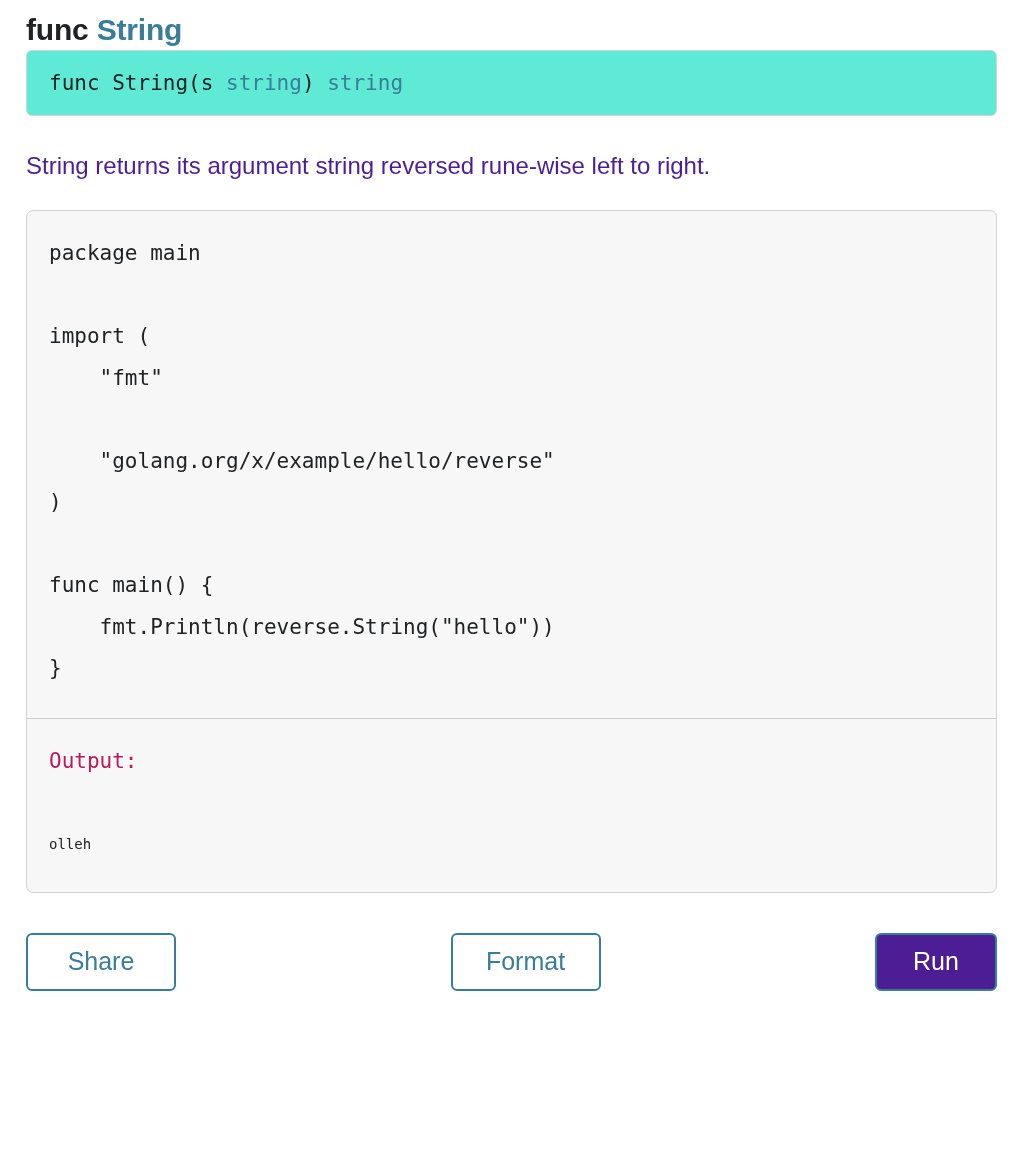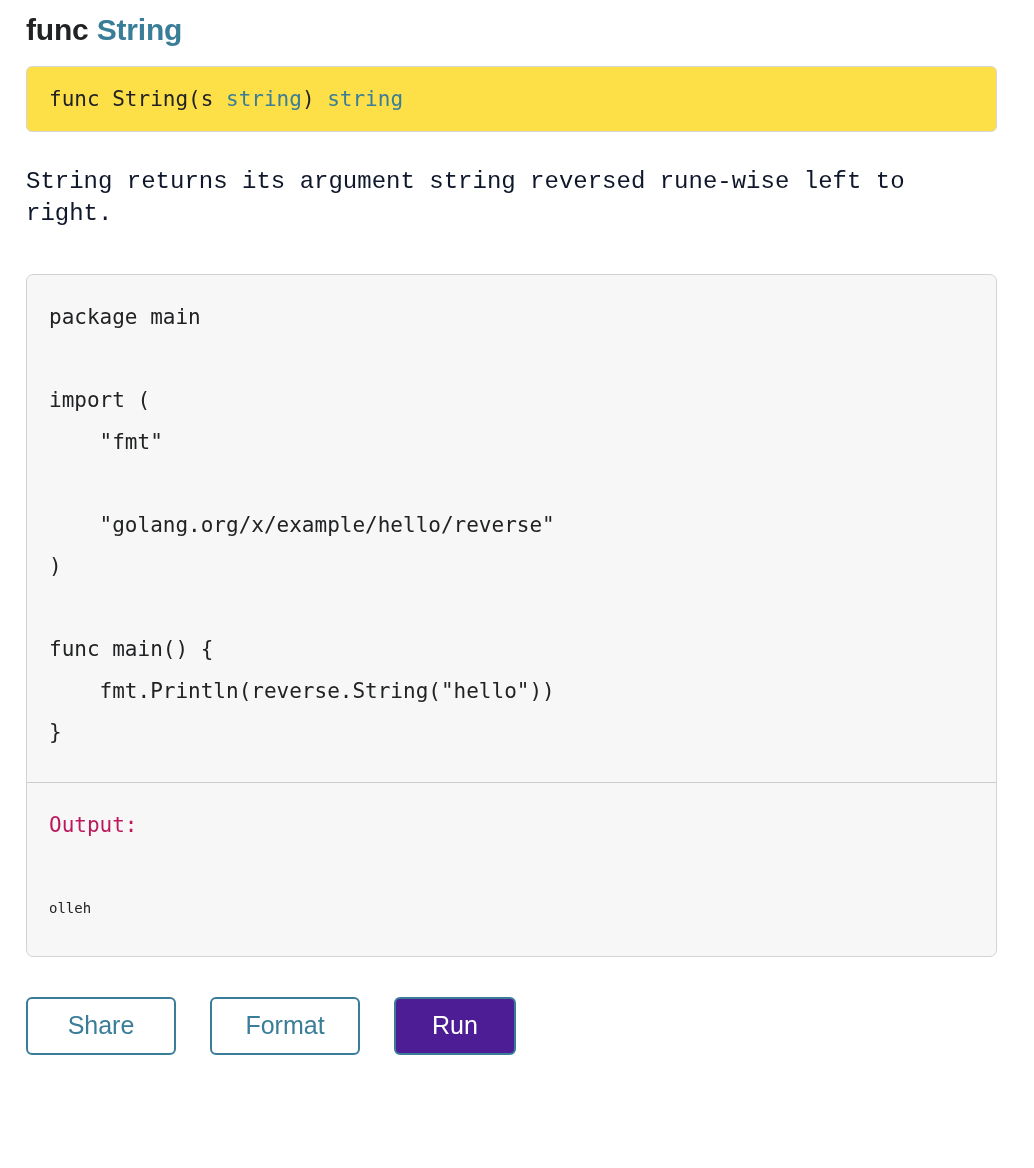--- a/index.html
+++ b/index.html
@@ -30,22 +30,21 @@
     font-weight: bold;
     line-height: 40px;
     letter-spacing: -0.2px;
     color: #202224;
   }
   .func-heading .kw { color: #202224; }
   .func-heading .name { color: #3a7d99; }
 
   
   .signature-box {
-    margin-top: 16px;
-    background: #fde047;
+    background: #5eead4;
     border: 1px solid #d6d6d6;
     border-radius: 6px;
     padding: 18px 22px;
     box-sizing: border-box;
     width: 971px;
   }
   .signature-code {
     font-family: "DejaVu Sans Mono", monospace;
     font-size: 21px;
     line-height: 28px;
@@ -53,22 +52,21 @@
     white-space: pre;
   }
   .signature-code .type { color: #3a7d99; }
 
   
   .doc-text {
     margin: 0;
     padding-top: 34px;
     font-size: 24px;
     line-height: 32px;
-    color: #0f172a;
-    font-family: Liberation Mono, monospace;
+    color: #4c1d95;
   }
 
   
   .example-toggle {
     display: block;
     padding-top: 30px;
     font-size: 25px;
     line-height: 32px;
     color: #3a7d99;
     cursor: pointer;
@@ -78,21 +76,21 @@
     font-size: 19px;
     vertical-align: 2px;
     margin-right: 4px;
   }
   .example-toggle .pilcrow {
     margin-left: 7px;
   }
 
   
   .playground {
-    margin-top: 44px;
+    margin-top: 28px;
     width: 971px;
     background: #f7f7f7;
     border: 1px solid #d3d3d3;
     border-radius: 7px;
     box-sizing: border-box;
     overflow: hidden;
   }
   .code-area {
     padding: 22px 0 28px 22px;
   }
@@ -126,22 +124,22 @@
     font-size: 14px;
     line-height: 41.5px;
     color: #202224;
     padding-top: 42px;
   }
 
   
   .pg-buttons {
     width: 971px;
     display: flex;
-    justify-content: flex-start;
-    gap: 34px;
+    justify-content: space-between;
+    gap: 17px;
     padding-top: 40px;
     box-sizing: border-box;
   }
   .btn {
     font-family: "Liberation Sans", sans-serif;
     font-size: 25px;
     line-height: 1;
     border-radius: 6px;
     box-sizing: border-box;
     cursor: pointer;

